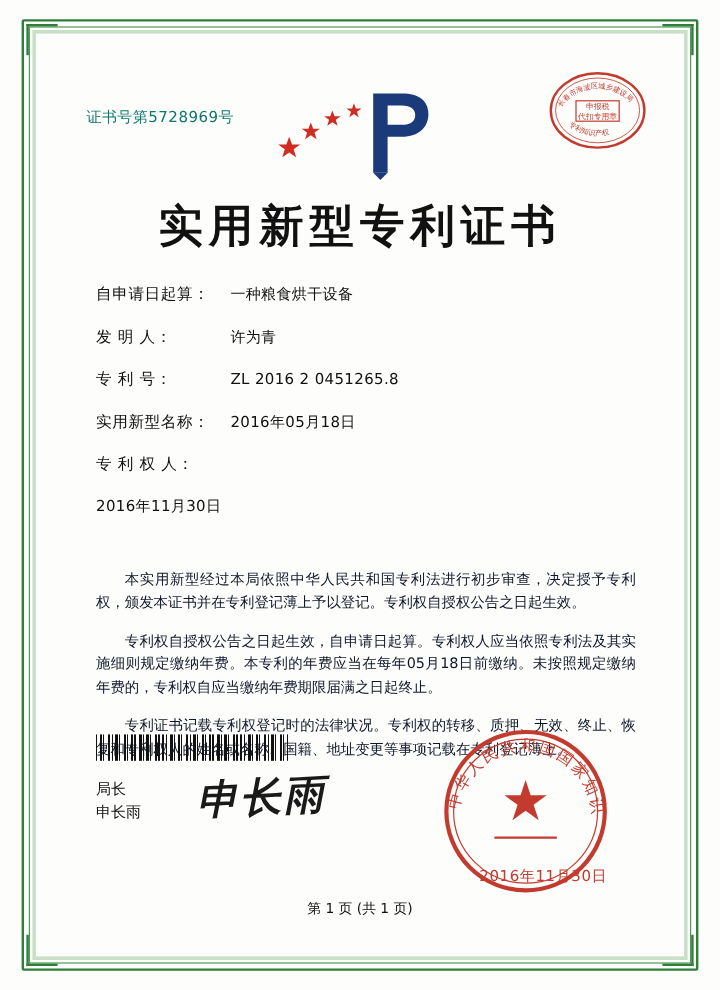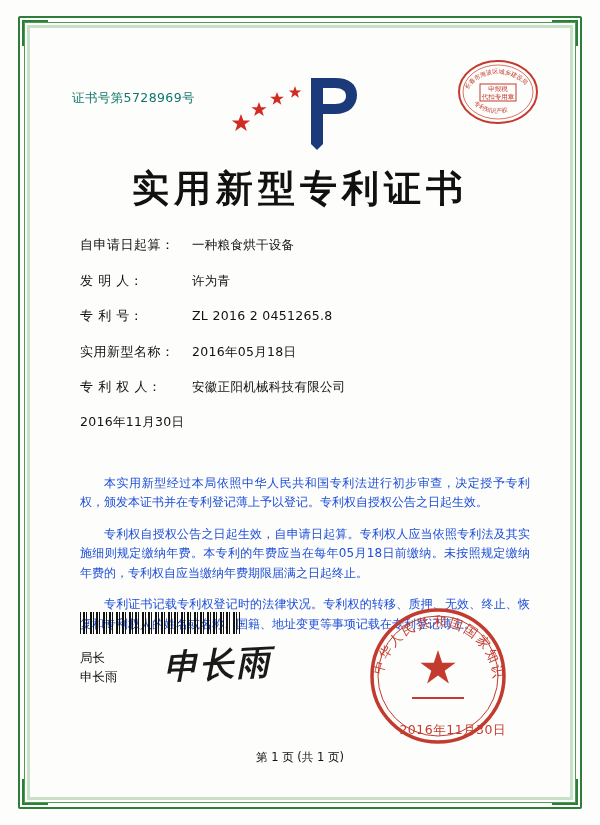--- a/index.html
+++ b/index.html
@@ -112,21 +112,21 @@
   }
 
   .paras {
     position: absolute;
     left: 34px; right: 24px; top: 416px;
   }
   .para {
     font-size: 12px;
     line-height: 1.62;
     text-align: justify;
-    color: #1d4ed8;
+    color: #0f172a;
     margin-bottom: 4px;
     text-indent: 24px;
   }
 
   .barcode {
     position: absolute;
     left: 34px; top: 566px;
     width: 160px; height: 22px;
     background:
       repeating-linear-gradient(to right,
@@ -249,21 +249,20 @@
         <span class="val">ZL 2016 2 0451265.8</span>
       </div>
 
       <div class="field">
         <span class="lbl">实用新型名称：</span>
         <span class="val">2016年05月18日</span>
       </div>
 
       <div class="field">
         <span class="lbl">专 利 权 人：</span>
-        <span class="val">安徽正阳机械科技有限公司</span>
       </div>
 
       <div class="field">
         <span class="val">2016年11月30日</span>
       </div>
 
     </div>
 
     <div class="paras">
       <p class="para">本实用新型经过本局依照中华人民共和国专利法进行初步审查，决定授予专利权，颁发本证书并在专利登记薄上予以登记。专利权自授权公告之日起生效。</p>

